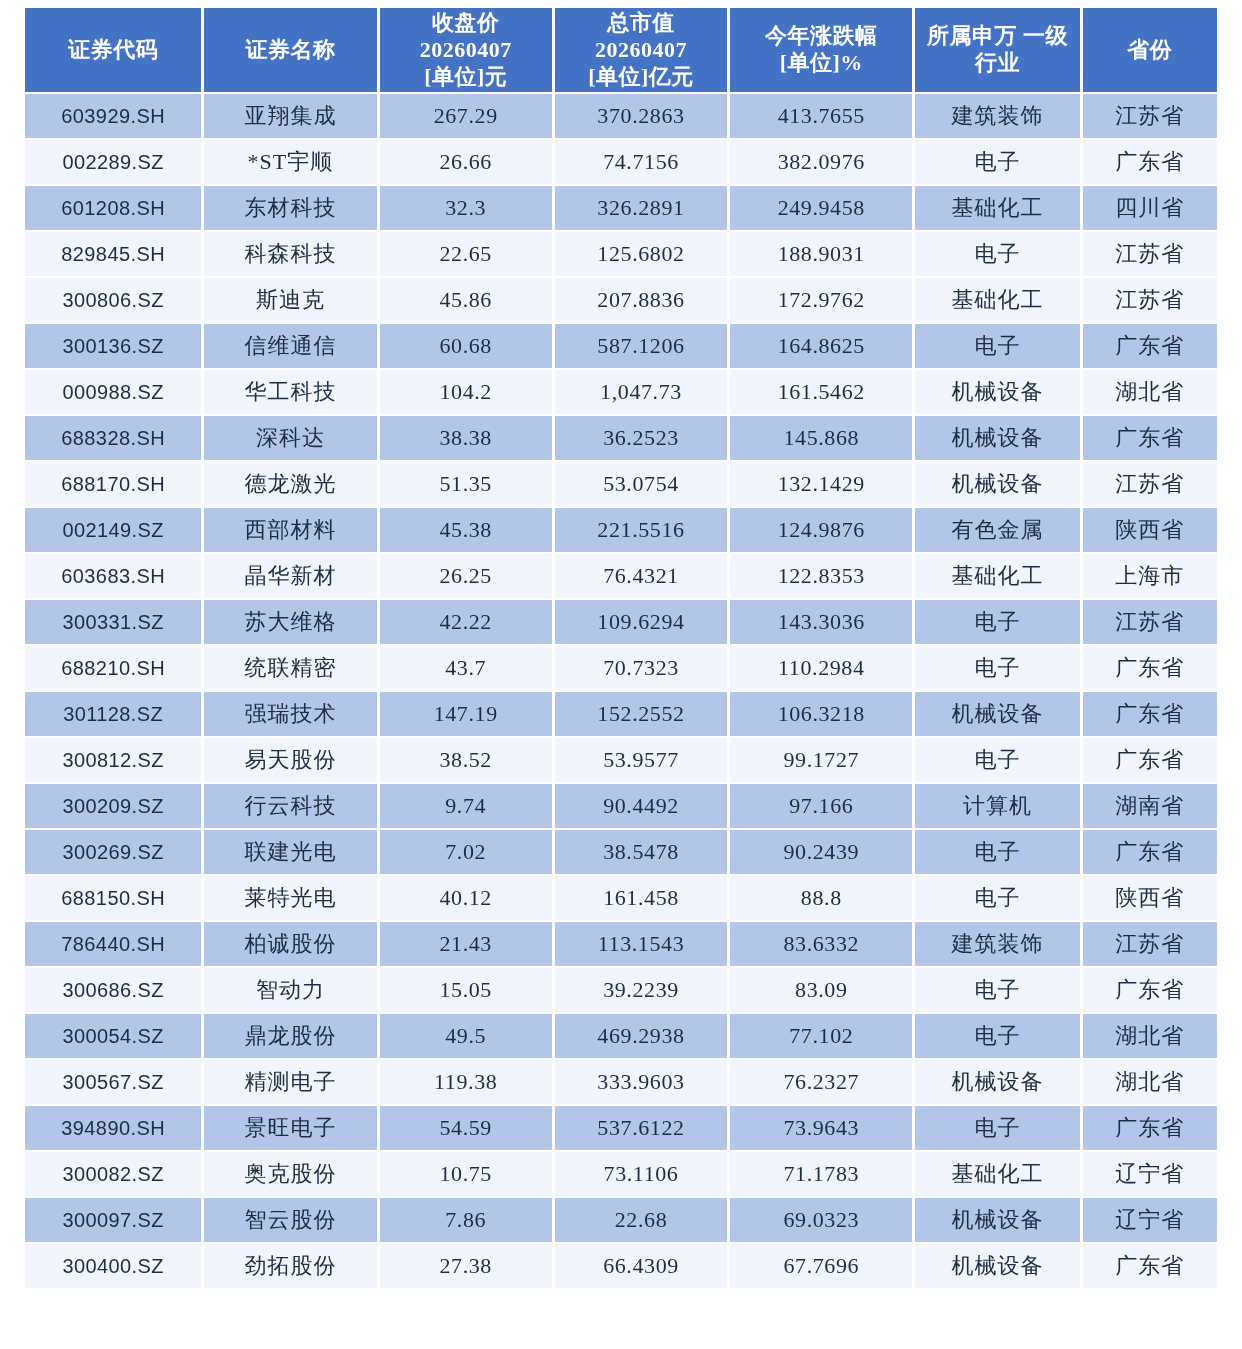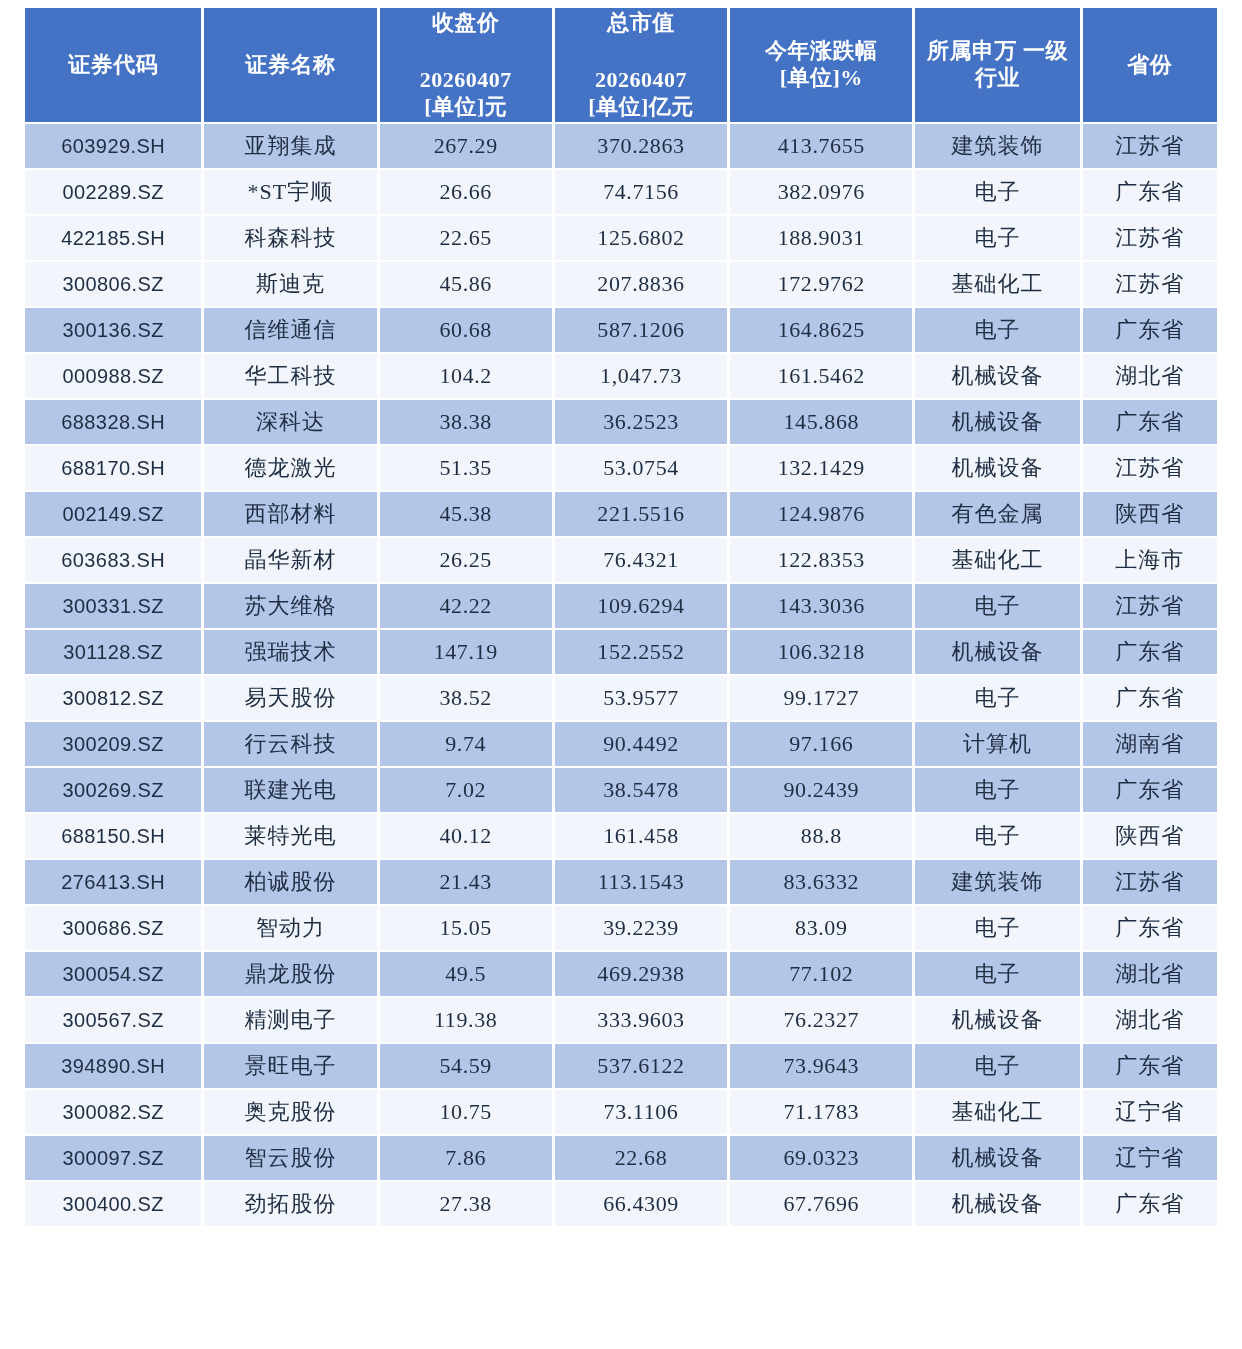--- a/index.html
+++ b/index.html
@@ -51,21 +51,20 @@
     border: 0;
     box-sizing: border-box;
   }
   thead th .hl {
     display: block;
     white-space: nowrap;
   }
   thead th .num {
     font-family: "Liberation Serif", "DejaVu Serif", serif;
     letter-spacing: 0.5px;
-    margin-top: 30px;
   }
 
   tbody td {
     height: 44px;
     font-size: 22px;
     color: #1f2d42;
     text-align: center;
     vertical-align: middle;
     padding: 0 6px;
     border: 0;
@@ -147,22 +146,31 @@
         </tr>
         <tr class="band-b">
           <td class="mono">002289.SZ</td>
           <td class="cjk">*ST宇顺</td>
           <td class="num">26.66</td>
           <td class="num">74.7156</td>
           <td class="num">382.0976</td>
           <td class="cjk">电子</td>
           <td class="cjk">广东省</td>
         </tr>
-        <tr class="band-b">
-          <td class="mono">422185.SH</td>
+        <tr class="band-a">
+          <td class="mono">601208.SH</td>
+          <td class="cjk">东材科技</td>
+          <td class="num">32.3</td>
+          <td class="num">326.2891</td>
+          <td class="num">249.9458</td>
+          <td class="cjk">基础化工</td>
+          <td class="cjk">四川省</td>
+        </tr>
+        <tr class="band-b">
+          <td class="mono">829845.SH</td>
           <td class="cjk">科森科技</td>
           <td class="num">22.65</td>
           <td class="num">125.6802</td>
           <td class="num">188.9031</td>
           <td class="cjk">电子</td>
           <td class="cjk">江苏省</td>
         </tr>
         <tr class="band-b">
           <td class="mono">300806.SZ</td>
           <td class="cjk">斯迪克</td>
@@ -228,20 +236,29 @@
         </tr>
         <tr class="band-a">
           <td class="mono">300331.SZ</td>
           <td class="cjk">苏大维格</td>
           <td class="num">42.22</td>
           <td class="num">109.6294</td>
           <td class="num">143.3036</td>
           <td class="cjk">电子</td>
           <td class="cjk">江苏省</td>
         </tr>
+        <tr class="band-b">
+          <td class="mono">688210.SH</td>
+          <td class="cjk">统联精密</td>
+          <td class="num">43.7</td>
+          <td class="num">70.7323</td>
+          <td class="num">110.2984</td>
+          <td class="cjk">电子</td>
+          <td class="cjk">广东省</td>
+        </tr>
         <tr class="band-a">
           <td class="mono">301128.SZ</td>
           <td class="cjk">强瑞技术</td>
           <td class="num">147.19</td>
           <td class="num">152.2552</td>
           <td class="num">106.3218</td>
           <td class="cjk">机械设备</td>
           <td class="cjk">广东省</td>
         </tr>
         <tr class="band-b">
@@ -274,21 +291,21 @@
         <tr class="band-b">
           <td class="mono">688150.SH</td>
           <td class="cjk">莱特光电</td>
           <td class="num">40.12</td>
           <td class="num">161.458</td>
           <td class="num">88.8</td>
           <td class="cjk">电子</td>
           <td class="cjk">陕西省</td>
         </tr>
         <tr class="band-a">
-          <td class="mono">276413.SH</td>
+          <td class="mono">786440.SH</td>
           <td class="cjk">柏诚股份</td>
           <td class="num">21.43</td>
           <td class="num">113.1543</td>
           <td class="num">83.6332</td>
           <td class="cjk">建筑装饰</td>
           <td class="cjk">江苏省</td>
         </tr>
         <tr class="band-b">
           <td class="mono">300686.SZ</td>
           <td class="cjk">智动力</td>

